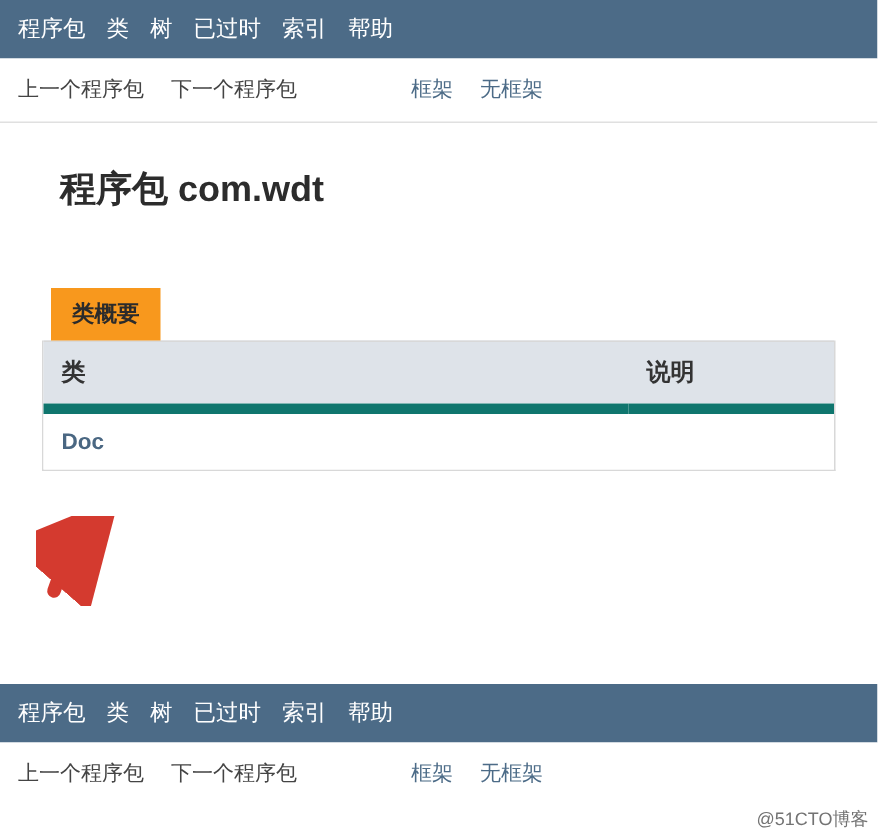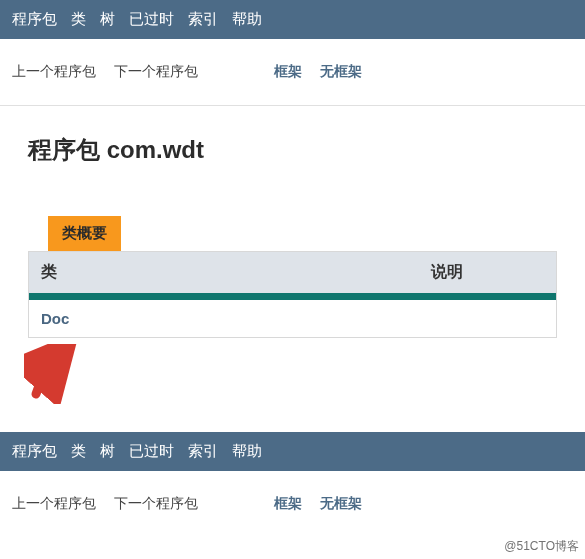--- a/index.html
+++ b/index.html
@@ -18,53 +18,53 @@
     gap: 14px;
   }
   .navbar .nav-item {
     color: #ffffff;
     font-size: 15px;
     cursor: pointer;
   }
   .subnav {
     background: #ffffff;
     border-bottom: 1px solid #e0e0e0;
-    padding: 24px 12px;
+    padding: 12px 12px;
     display: flex;
     gap: 18px;
     font-size: 14px;
   }
   .subnav .sn-item {
     color: #444;
     cursor: pointer;
   }
   .subnav .sn-link {
     color: #4c6b87;
     cursor: pointer;
-    font-weight: bold;
   }
   .content {
     padding: 28px 28px 40px 28px;
     background: #ffffff;
     min-height: 300px;
   }
   .pkg-title {
     font-size: 24px;
     font-weight: bold;
     color: #2c2c2c;
     margin-bottom: 50px;
+    margin-left: 12px;
   }
   .tab-badge {
     display: inline-block;
     background: #f8981d;
     color: #2b2b2b;
     font-weight: bold;
     padding: 8px 14px;
     font-size: 15px;
-    margin-left: 20px;
+    margin-left: 6px;
   }
   .class-table {
     width: 100%;
     border: 1px solid #d8d8d8;
     border-top: none;
     margin-top: 0;
   }
   .class-table .head {
     display: flex;
     background: #dee3e9;

